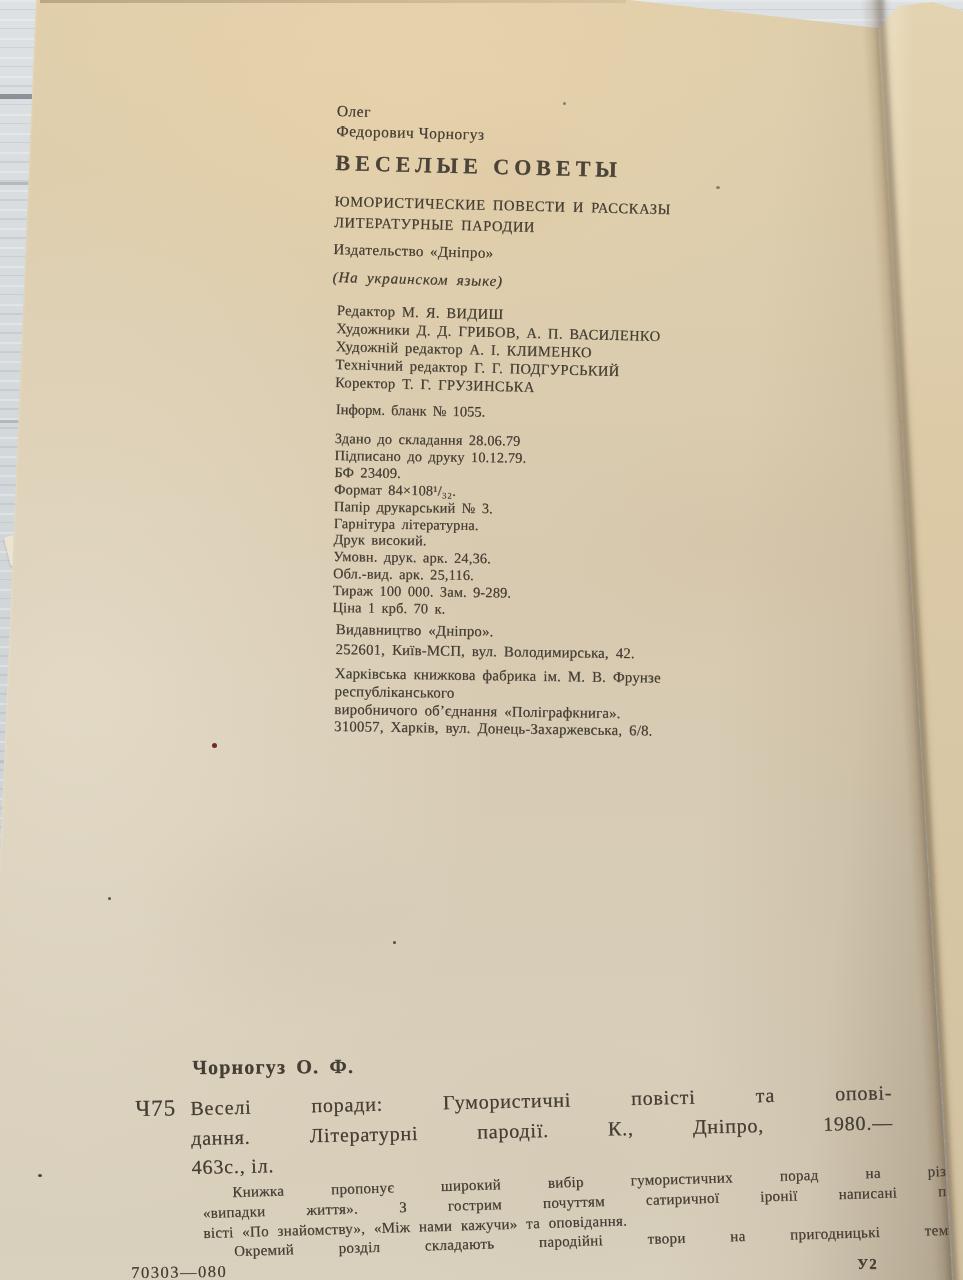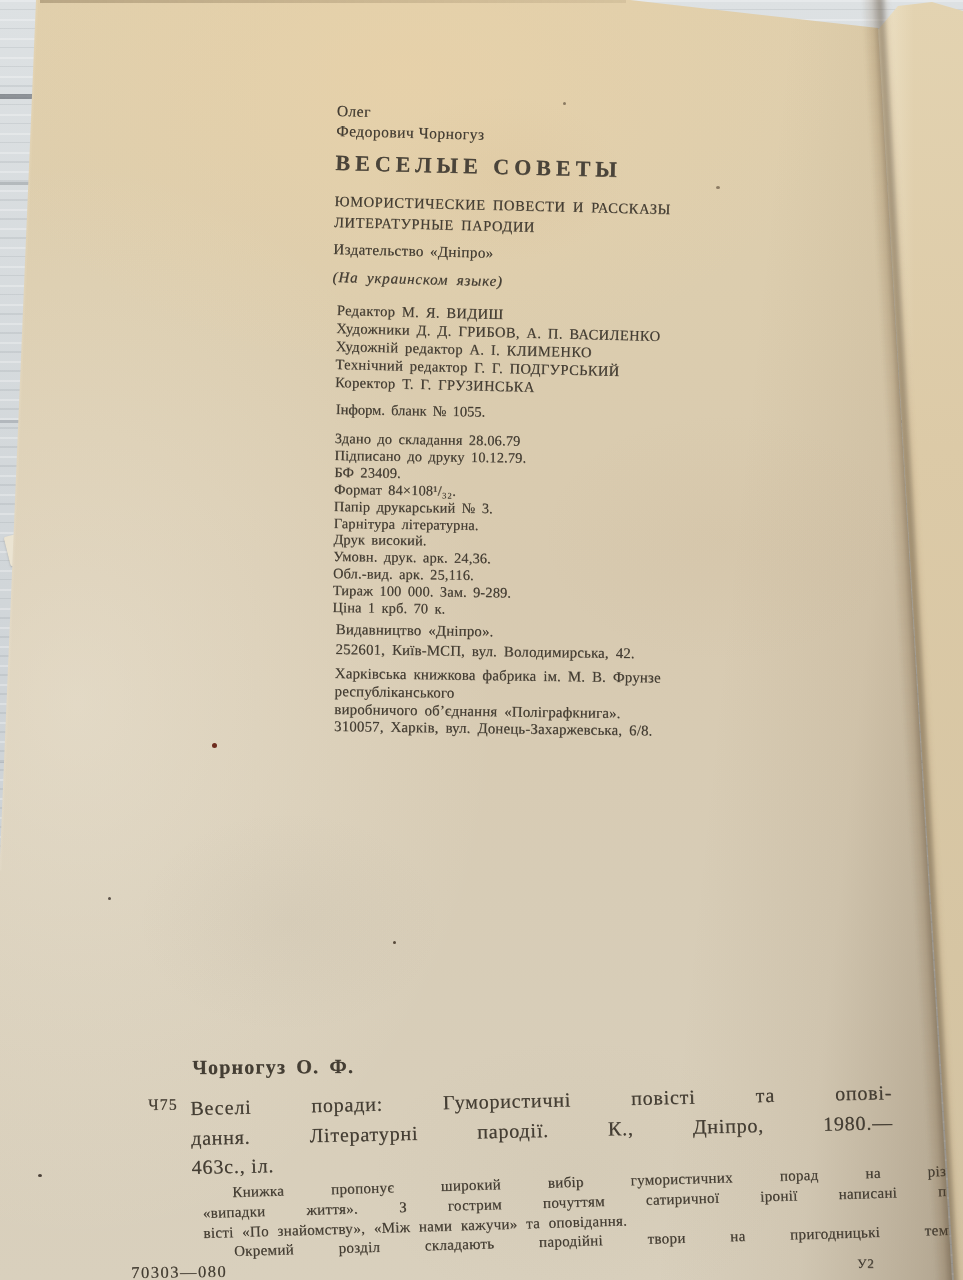--- a/index.html
+++ b/index.html
@@ -60,30 +60,30 @@
              letter-spacing:.4px;word-spacing:2.5px;}
   .blk-inform{left:336px;top:401px;transform:rotate(1deg);font-size:14.5px;word-spacing:2.5px;}
   .blk-print{left:335px;top:430px;transform:rotate(.8deg);font-size:14.3px;line-height:16.9px;
              letter-spacing:.2px;word-spacing:2.5px;}
   .blk-addr1{left:336px;top:620px;transform:rotate(.8deg);font-size:14.8px;line-height:19.5px;
              letter-spacing:.2px;word-spacing:3px;}
   .blk-addr2{left:335px;top:665px;transform:rotate(.8deg);font-size:14.8px;line-height:17.8px;
              letter-spacing:.2px;word-spacing:3px;}
   .blk-cat-author{left:192px;top:1056px;transform:rotate(-.4deg);font-size:20px;font-weight:700;
              letter-spacing:1.2px;word-spacing:4px;}
-  .blk-cat-code{left:148px;top:1096px;transform:rotate(-1deg);font-size:16px;letter-spacing:1px;}
+  .blk-cat-code{left:135px;top:1096px;transform:rotate(-1deg);font-size:23px;letter-spacing:1px;}
   .blk-cat-entry{left:190px;top:1094px;transform:rotate(-1.3deg);font-size:20px;line-height:29.5px;
              letter-spacing:.8px;}
   .blk-cat-entry .just{width:702px;text-align:justify;text-align-last:justify;}
   .blk-annot{left:202px;top:1184px;transform:rotate(-1.7deg);font-size:15px;line-height:19.8px;
              letter-spacing:.3px;word-spacing:4.5px;}
   .blk-annot .just{width:757px;text-align:justify;text-align-last:justify;}
   .blk-annot .ind{text-indent:30px;}
   .blk-bottom-code{left:131px;top:1263px;transform:rotate(-.7deg);font-size:16.5px;letter-spacing:1.5px;}
-  .blk-udc{left:857px;top:1256px;transform:rotate(-.7deg);font-size:13px;font-weight:400;letter-spacing:1px;}
+  .blk-udc{left:857px;top:1256px;transform:rotate(-.7deg);font-size:15px;font-weight:700;letter-spacing:1px;}
   
   .speck{position:absolute;border-radius:50%;}
 </style>
 </head>
 <body>
 
 <div class="photo">
 
   <div class="wood">
     <div class="plank-line" style="top:94px;height:5px;background:linear-gradient(90deg,rgba(70,76,84,.55),rgba(70,76,84,.2));"></div>

